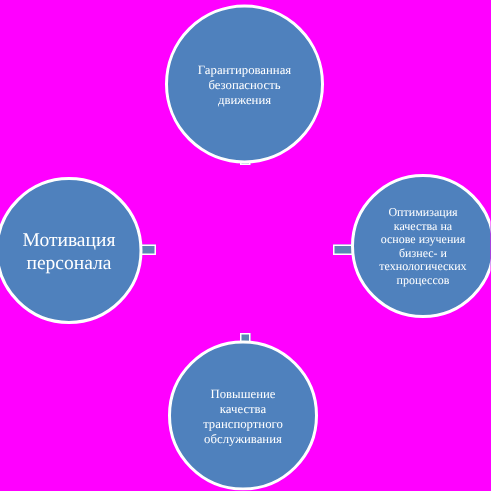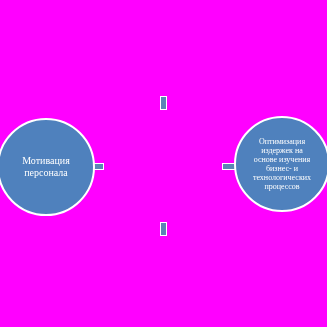--- a/index.html
+++ b/index.html
@@ -85,21 +85,21 @@
   }
   #node-bottom .label { font-size: 8.5px; }
 
   
   #node-left {
     left: -3px;
     top: 118px;
     width: 98px;
     height: 98px;
   }
-  #node-left .label { font-size: 10px; }
+  #node-left .label { font-size: 13px; }
 
   
   #node-right {
     left: 234px;
     top: 116px;
     width: 96px;
     height: 96px;
   }
   #node-right .label { font-size: 8px; line-height: 1.14; }
 
@@ -112,30 +112,41 @@
 </head>
 <body>
 
 <div id="diagram">
 
   <div class="connector vertical" id="connector-top"></div>
   <div class="connector vertical" id="connector-bottom"></div>
   <div class="connector horizontal" id="connector-left"></div>
   <div class="connector horizontal" id="connector-right"></div>
 
+  <div class="node" id="node-top">
+    <span class="label">Гарантированная
+безопасность
+движения</span>
+  </div>
 
   <div class="node" id="node-right">
     <span class="label">Оптимизация
-издержек на
+качества на
 основе изучения
 бизнес- и
 технологических
 процессов</span>
   </div>
 
+  <div class="node" id="node-bottom">
+    <span class="label">Повышение
+качества
+транспортного
+обслуживания</span>
+  </div>
 
   <div class="node" id="node-left">
     <span class="label">Мотивация
 персонала</span>
   </div>
 
 
 </div>
 
 </body></html>

